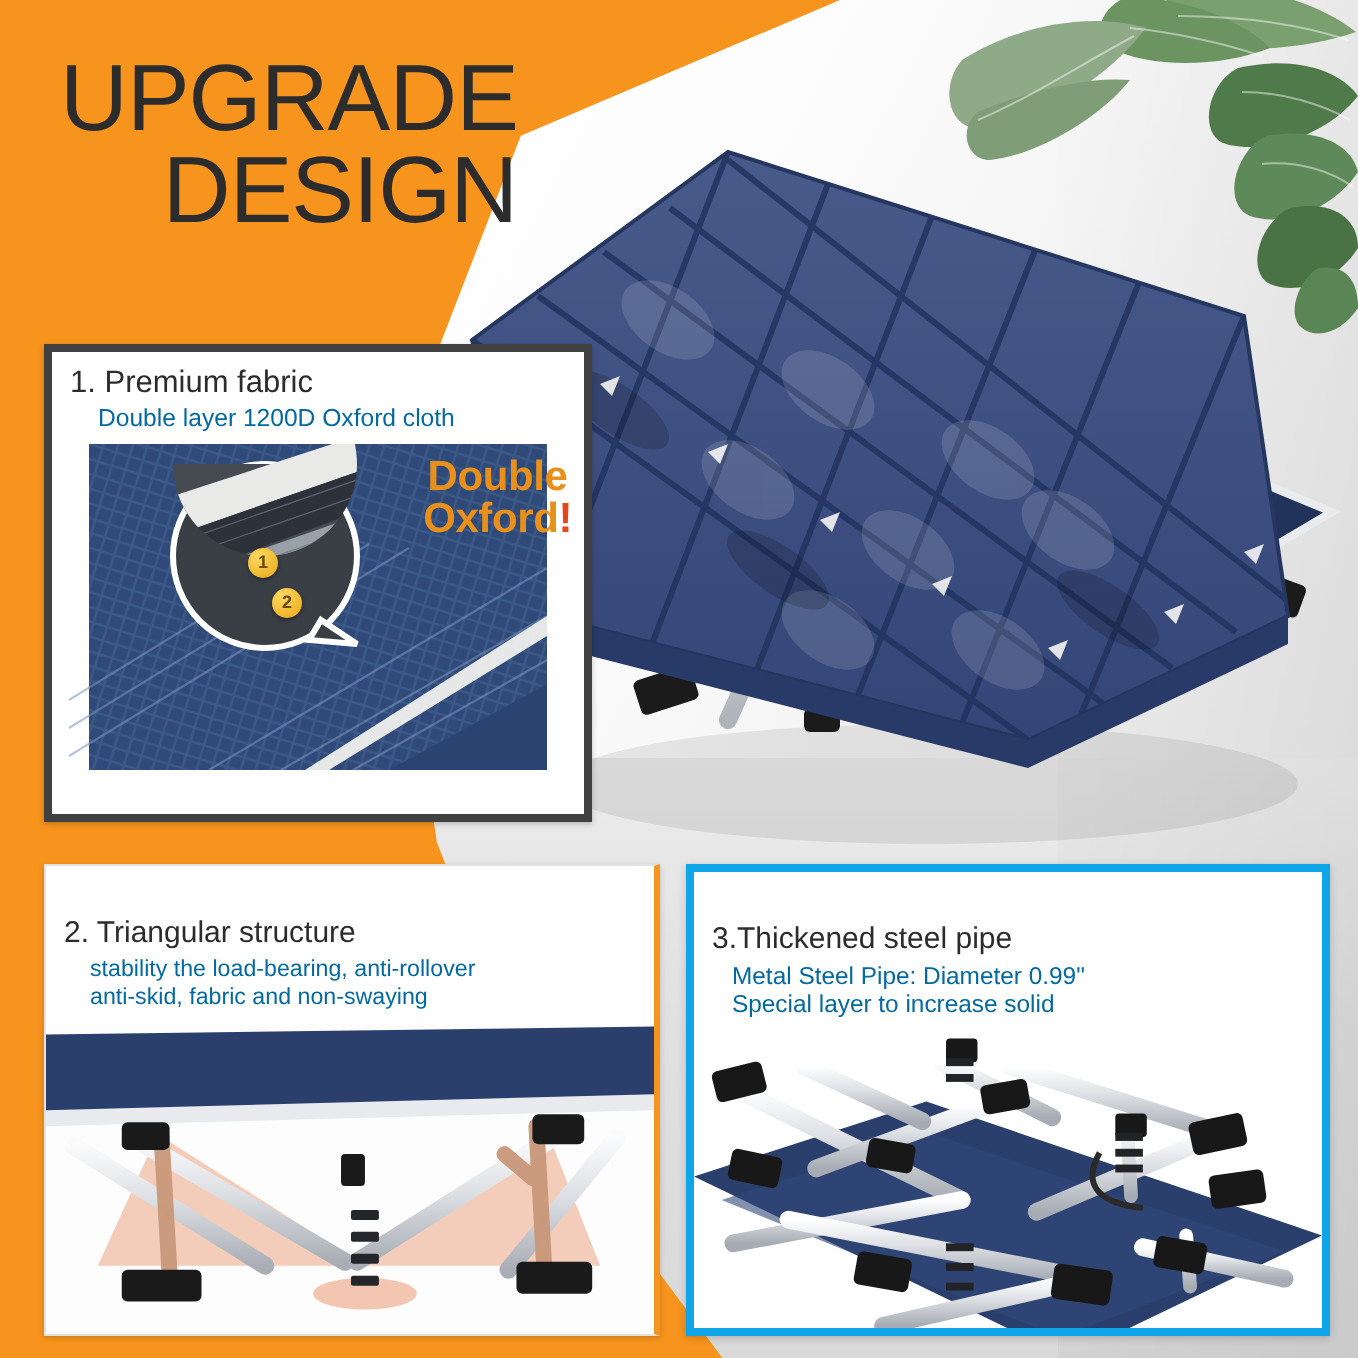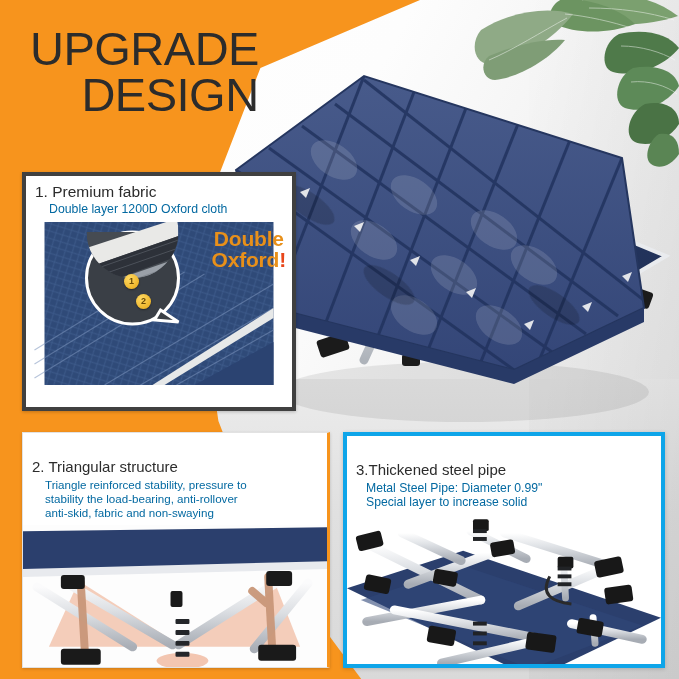--- a/index.html
+++ b/index.html
@@ -325,21 +325,20 @@
         <span>Double</span><br>
         <span>Oxford</span><span class="bang">!</span>
       </div>
     </div>
   </div>
 
   <div class="panel p2">
     <div class="panel-head">
       <div class="p-title">2. Triangular structure</div>
       <div class="p-sub">
-        <div>Triangle reinforced stability, pressure to</div>
         <div>stability the load-bearing, anti-rollover</div>
         <div>anti-skid, fabric and non-swaying</div>
       </div>
     </div>
     <div class="photo">
       <svg viewBox="0 0 305 162" xmlns="http://www.w3.org/2000/svg">
         <defs>
           <linearGradient id="tube2" x1="0" y1="0" x2="0" y2="1">
             <stop offset="0" stop-color="#fbfbfc"></stop>
             <stop offset=".45" stop-color="#dcdfe3"></stop>

